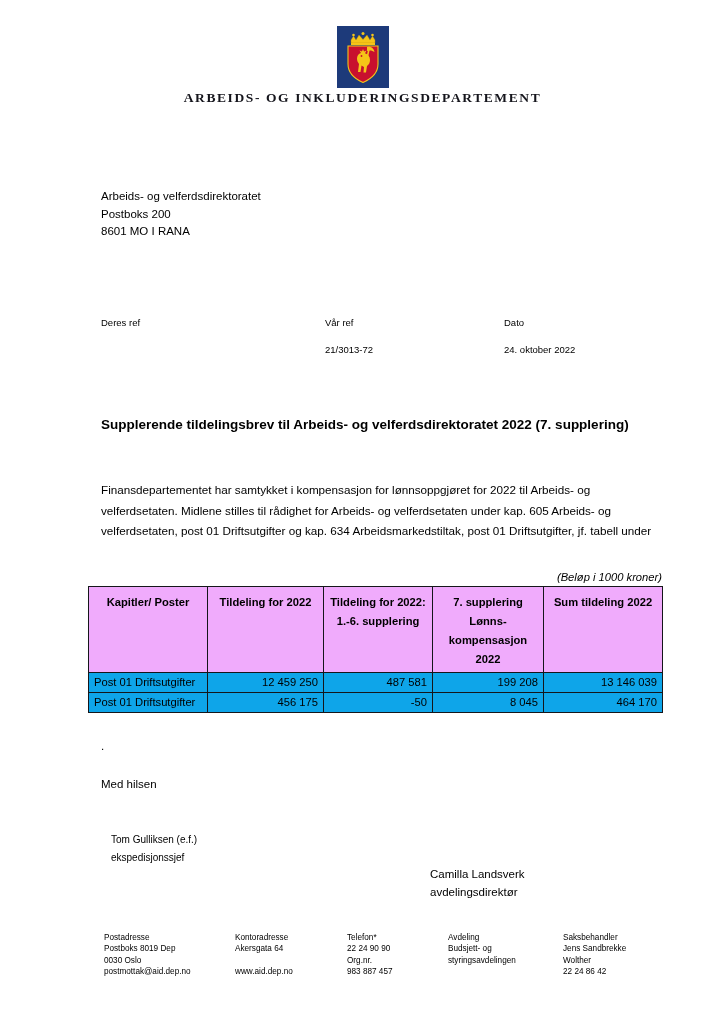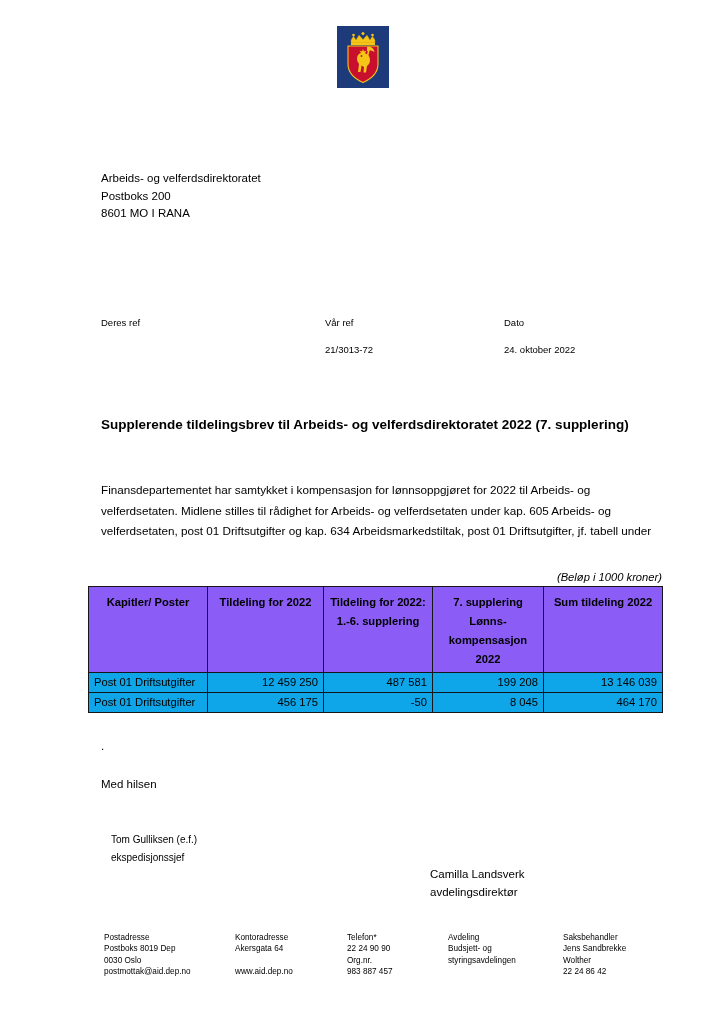--- a/index.html
+++ b/index.html
@@ -44,21 +44,21 @@
     font-weight: bold;
     letter-spacing: 1.6px;
     margin-top: 2px;
     color: #15151c;
   }
 
   
   .recipient {
     position: absolute;
     left: 101px;
-    top: 170px;
+    top: 188px;
     font-size: 11.5px;
     line-height: 17.5px;
   }
 
   
   .refrow {
     position: absolute;
     left: 101px;
     top: 317px;
     width: 570px;
@@ -116,21 +116,21 @@
     table-layout: fixed;
     font-size: 11.2px;
   }
   table.alloc th,
   table.alloc td {
     border: 1px solid #15161a;
     padding: 3px 5px;
     vertical-align: top;
   }
   table.alloc thead th {
-    background: #8b5cf6;
+    background: #f0abfc;
     font-weight: bold;
     text-align: center;
     height: 72px;
     vertical-align: top;
     line-height: 19px;
     padding-top: 6px;
   }
   table.alloc thead th.left-head {
     text-align: center;
   }
@@ -220,20 +220,21 @@
     <rect x="14" y="17" width="24" height="2" fill="#f5c518"></rect>
 
     <path d="M11 20 L41 20 L41 38 C41 47 34 53 26 56.5 C18 53 11 47 11 38 Z" fill="#c8102e" stroke="#f5c518" stroke-width="1.1"></path>
 
     <path d="M24 27 C21.5 27.8 20 30 20 32.5 C20 35 21 36.5 22 38 L21 46 L23.5 46 L24.5 39.5 L27 41 L26.5 46.5 L29 46.5 L30 40 C32 38.5 33 36.5 33 34 C33 30.5 31 28 28 27.2 L29.5 24.5 L27 25.5 L26 23 L25 25.5 L22.5 24.5 Z" fill="#f5c518"></path>
     <circle cx="24.5" cy="30" r="0.9" fill="#c8102e"></circle>
 
     <rect x="29.5" y="20.5" width="1.6" height="22" fill="#f5c518" transform="rotate(12 30 31)"></rect>
     <path d="M30 21 C34 20 37 22.5 37.5 26 C35.5 24.5 32.5 24 30 25 Z" fill="#f5c518"></path>
   </svg>
+  <div class="ministry-line2">ARBEIDS- OG INKLUDERINGSDEPARTEMENT</div>
 </div>
 
 <div class="recipient">
   <div>Arbeids- og velferdsdirektoratet</div>
   <div>Postboks 200</div>
   <div>8601 MO I RANA</div>
 </div>
 
 <div class="refrow">
   <div class="refcol c1">

